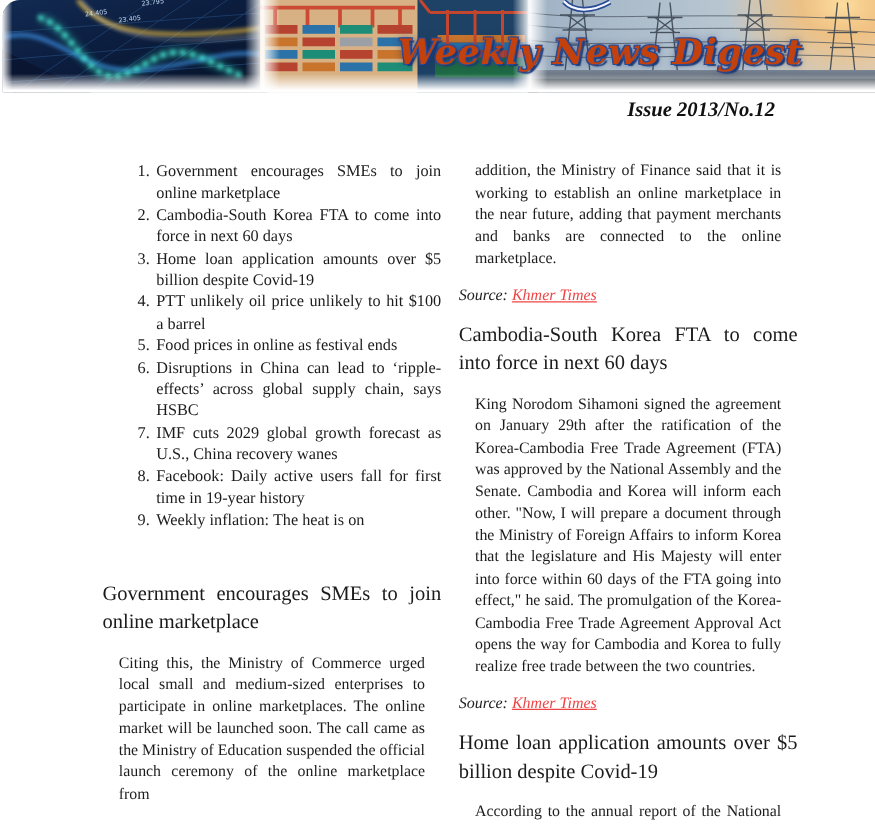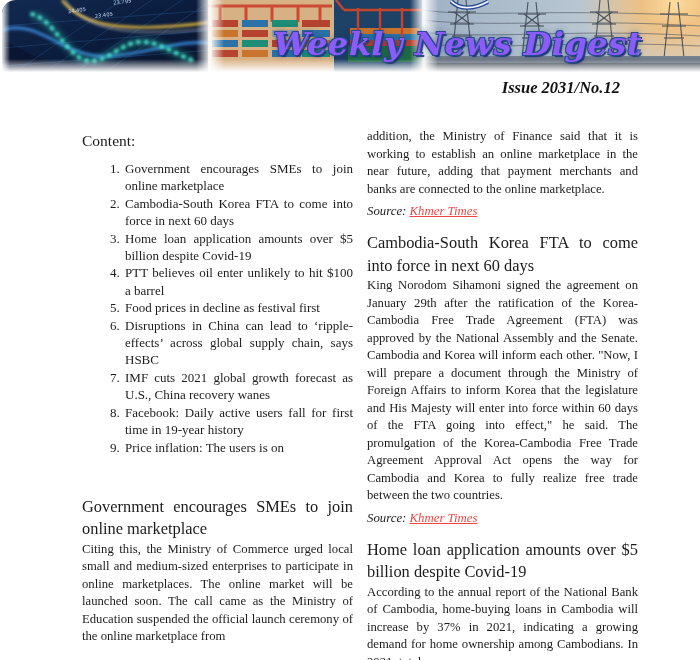--- a/index.html
+++ b/index.html
@@ -17,40 +17,40 @@
   .seg-power{left:420px;width:278px;}
   .seam{position:absolute;top:0;bottom:0;width:28px;
         background:linear-gradient(90deg,rgba(255,255,255,0),rgba(255,255,255,.95) 50%,rgba(255,255,255,0));}
   .seam1{left:194px;} .seam2{left:408px;}
   .edge-left{position:absolute;top:0;bottom:0;left:0;width:8px;
         background:linear-gradient(90deg,rgba(255,255,255,.9),rgba(255,255,255,0));}
   .fade-bottom{position:absolute;left:0;right:0;bottom:0;height:15px;
         background:linear-gradient(to bottom,rgba(255,255,255,0),#fff 88%);}
   .banner-title{position:absolute;top:25px;right:58px;
         font-family:"DejaVu Serif",serif;font-style:italic;font-weight:bold;
-        font-size:32px;color:#8b5cf6;letter-spacing:.5px;white-space:nowrap;
+        font-size:28px;color:#c2410c;letter-spacing:.5px;white-space:nowrap;
         text-shadow:-1px -1px 0 #2a4a94,1px -1px 0 #2a4a94,-1px 1px 0 #2a4a94,
                     2px 2px 1px #1c3a77,0 0 7px rgba(18,40,100,.65);}
   .partial-glyph{position:absolute;top:0;left:448px;width:40px;height:11px;}
 
   
   .issue{margin:78px 80px 0 0;text-align:right;
          font-style:italic;font-weight:bold;font-size:16.5px;color:#111;}
 
   
   .columns{position:absolute;top:118px;left:82px;width:556px;
            display:flex;gap:14px;}
   .col{width:271px;}
   .toc-label{font-size:15.5px;margin:14px 0 0 0;}
   ol.toc{margin:10px 0 0 0;padding:0 0 0 41px;}
   ol.toc li{font-size:13px;line-height:17.4px;text-align:justify;padding-left:2px;}
   h2{font-size:16.4px;font-weight:normal;line-height:22.5px;
      text-align:justify;margin:0;color:#1b1b1b;}
   .h2-left{margin-top:40px;}
-  p.body-text{font-size:12.7px;line-height:17.5px;text-align:justify;margin:0;}
+  p.body-text{font-size:12.7px;line-height:17.5px;text-align:justify;margin:13px;}
   .mt-body{margin-top:12px;}
   .col-right p.first{margin-top:10px;}
   p.source{margin:6px 0 0 0;font-style:italic;font-size:12.8px;color:#222;}
   p.source a{color:#ef4444;text-decoration:underline;cursor:pointer;}
   .h2-right{margin-top:13px;}
 </style>
 </head>
 <body>
 
 <div class="page">
@@ -219,36 +219,35 @@
     <svg class="partial-glyph" viewBox="0 0 40 11">
       <path d="M1,1 C9,9.5 23,10 38,1.5" fill="none" stroke="#2a4a94" stroke-width="4.4"></path>
       <path d="M1,1 C9,9.5 23,10 38,1.5" fill="none" stroke="#f4f7ff" stroke-width="1.8"></path>
     </svg>
 
     <div class="fade-bottom"></div>
 
     <div class="banner-title">Weekly News Digest</div>
   </div>
 
-  <div class="issue">Issue 2031/No.12</div>
+  <div class="issue">Issue 2013/No.12</div>
 
   <div class="columns">
 
     <div class="col col-left">
-      <div class="toc-label">Content:</div>
       <ol class="toc">
         <li>Government encourages SMEs to join online marketplace</li>
         <li>Cambodia-South Korea FTA to come into force in next 60 days</li>
         <li>Home loan application amounts over $5 billion despite Covid-19</li>
-        <li>PTT believes oil enter unlikely to hit $100 a barrel</li>
-        <li>Food prices in decline as festival first</li>
+        <li>PTT unlikely oil price unlikely to hit $100 a barrel</li>
+        <li>Food prices in online as festival ends</li>
         <li>Disruptions in China can lead to ‘ripple-effects’ across global supply chain, says HSBC</li>
-        <li>IMF cuts 2021 global growth forecast as U.S., China recovery wanes</li>
+        <li>IMF cuts 2029 global growth forecast as U.S., China recovery wanes</li>
         <li>Facebook: Daily active users fall for first time in 19-year history</li>
-        <li>Price inflation: The users is on</li>
+        <li>Weekly inflation: The heat is on</li>
       </ol>
       <h2 class="h2-left">Government encourages SMEs to join online marketplace</h2>
       <p class="body-text mt-body">Citing this, the Ministry of Commerce urged local small and medium-sized enterprises to participate in online marketplaces. The online market will be launched soon. The call came as the Ministry of Education suspended the official launch ceremony of the online marketplace from</p>
     </div>
 
     <div class="col col-right">
       <p class="body-text first">addition, the Ministry of Finance said that it is working to establish an online marketplace in the near future, adding that payment merchants and banks are connected to the online marketplace.</p>
       <p class="source"><span>Source:</span>&nbsp;<a>Khmer Times</a></p>
 
       <h2 class="h2-right">Cambodia-South Korea FTA to come into force in next 60 days</h2>

